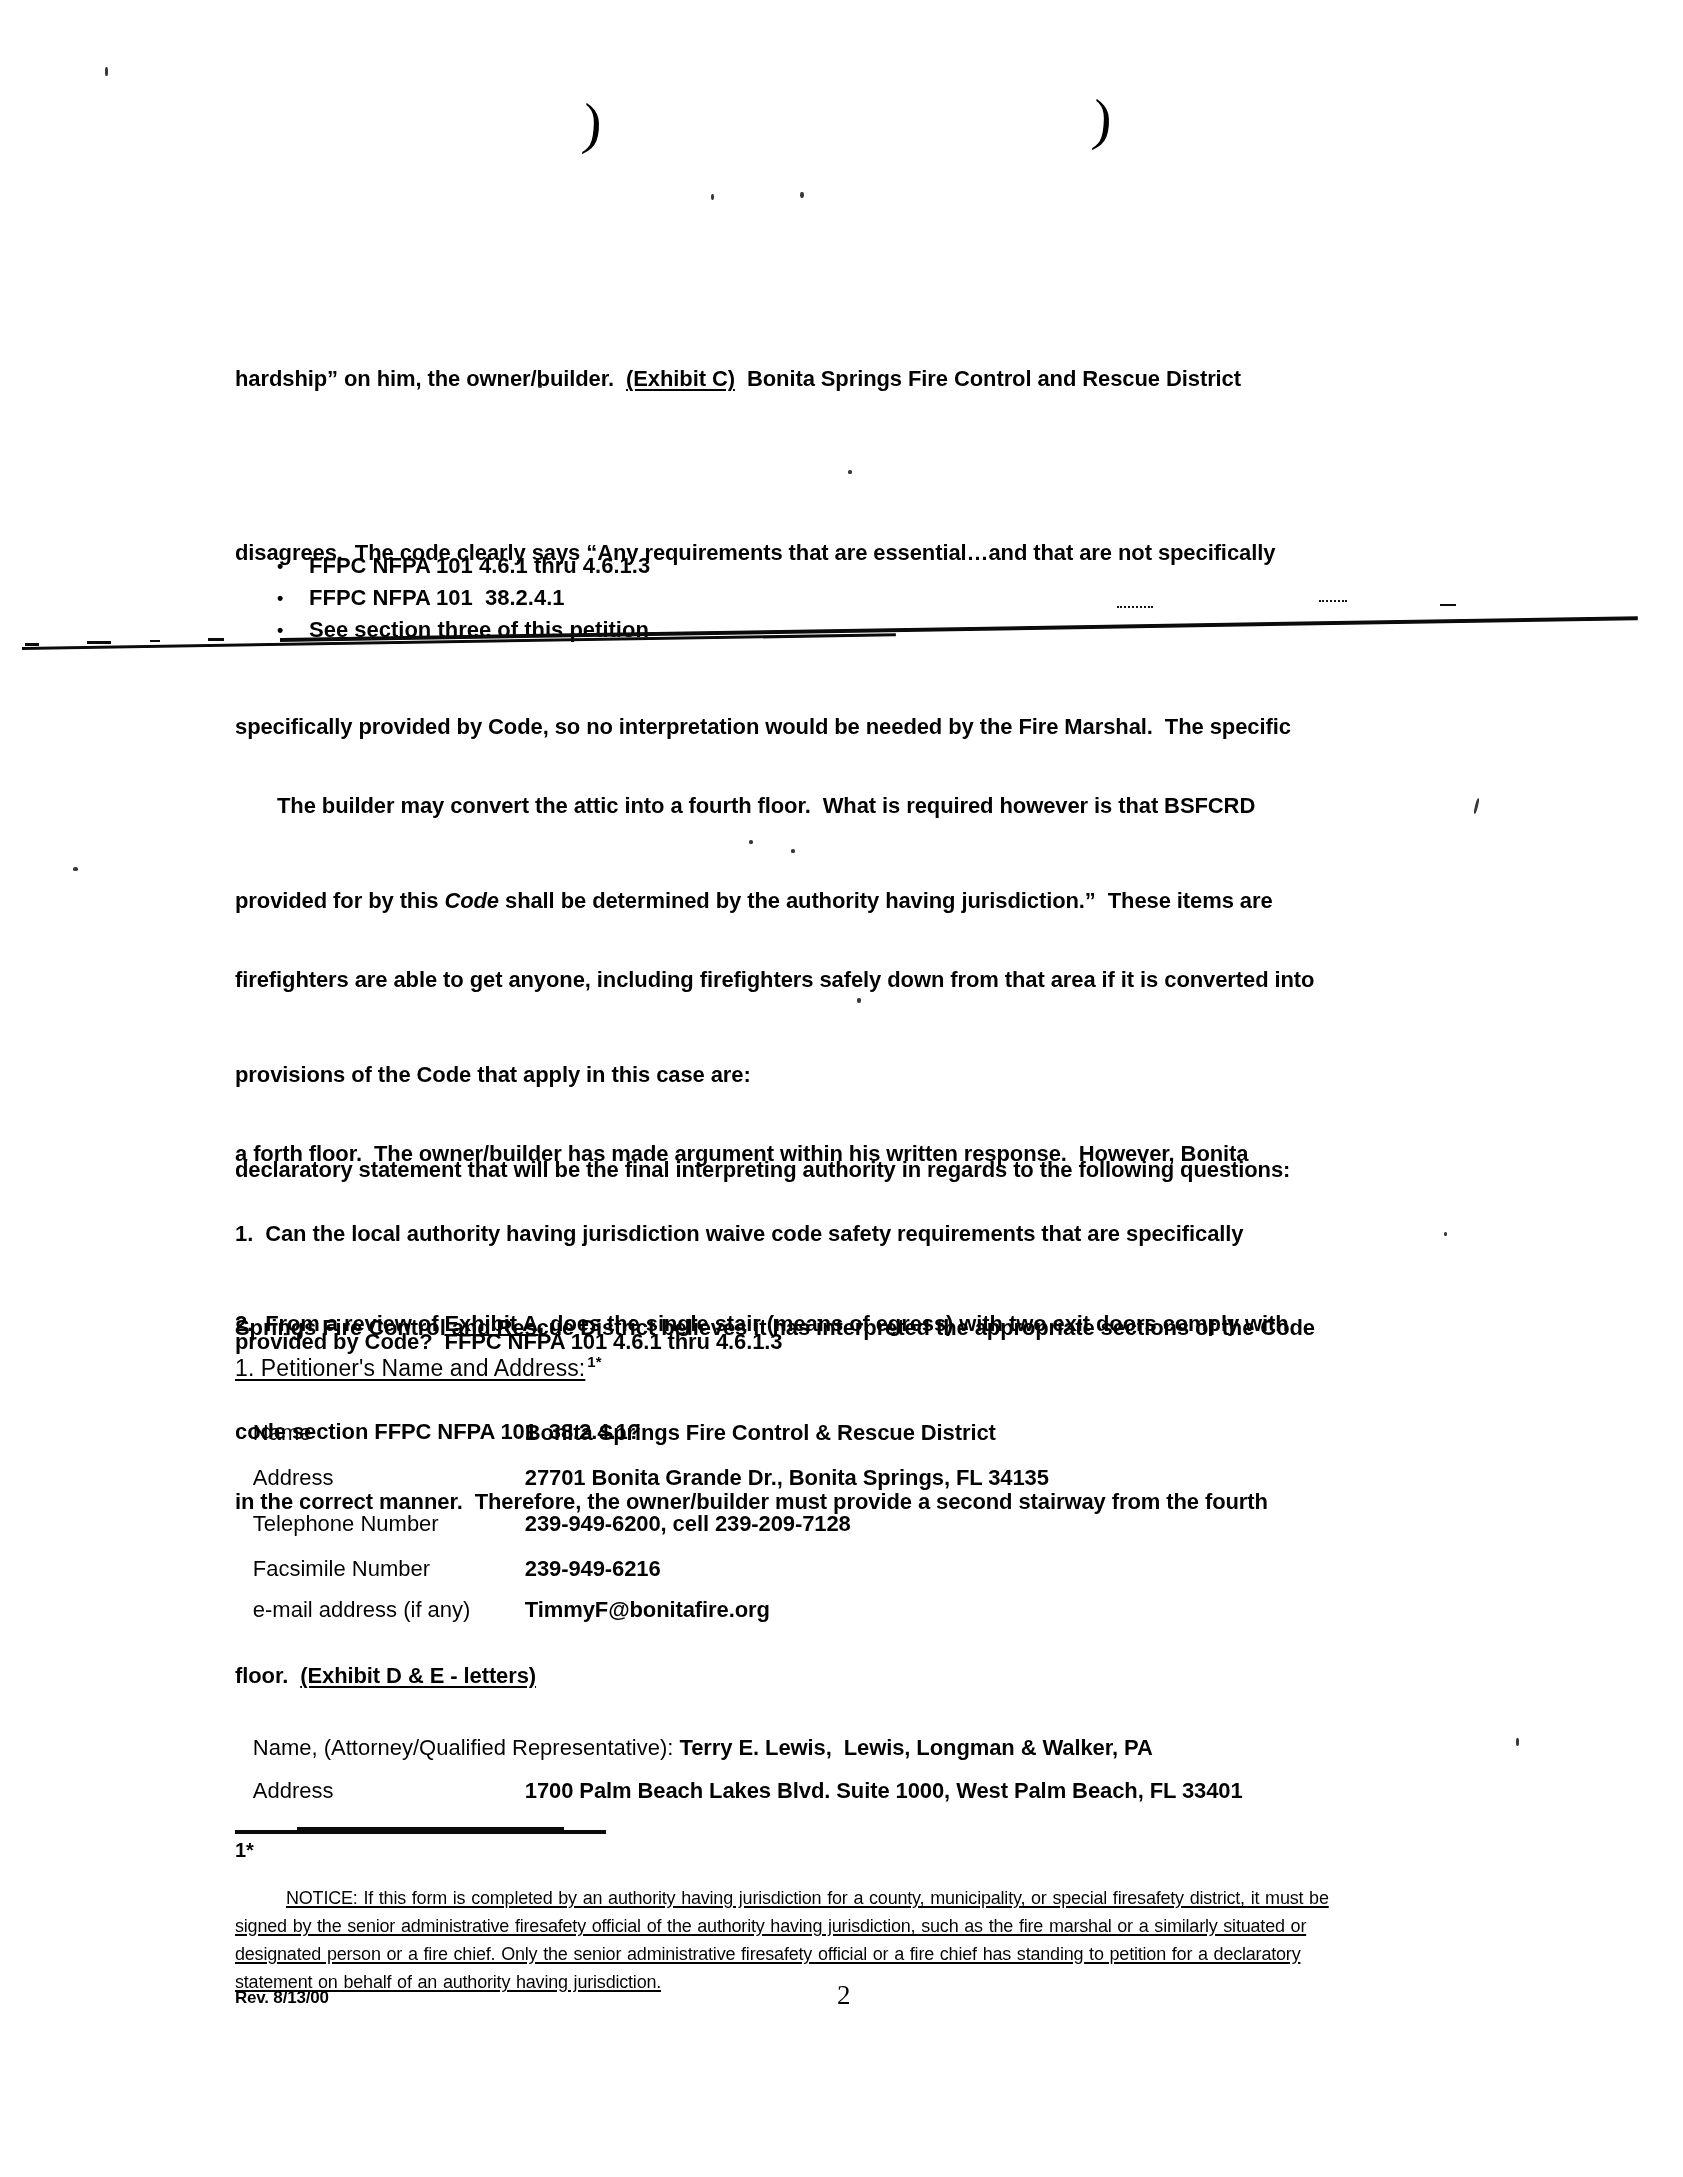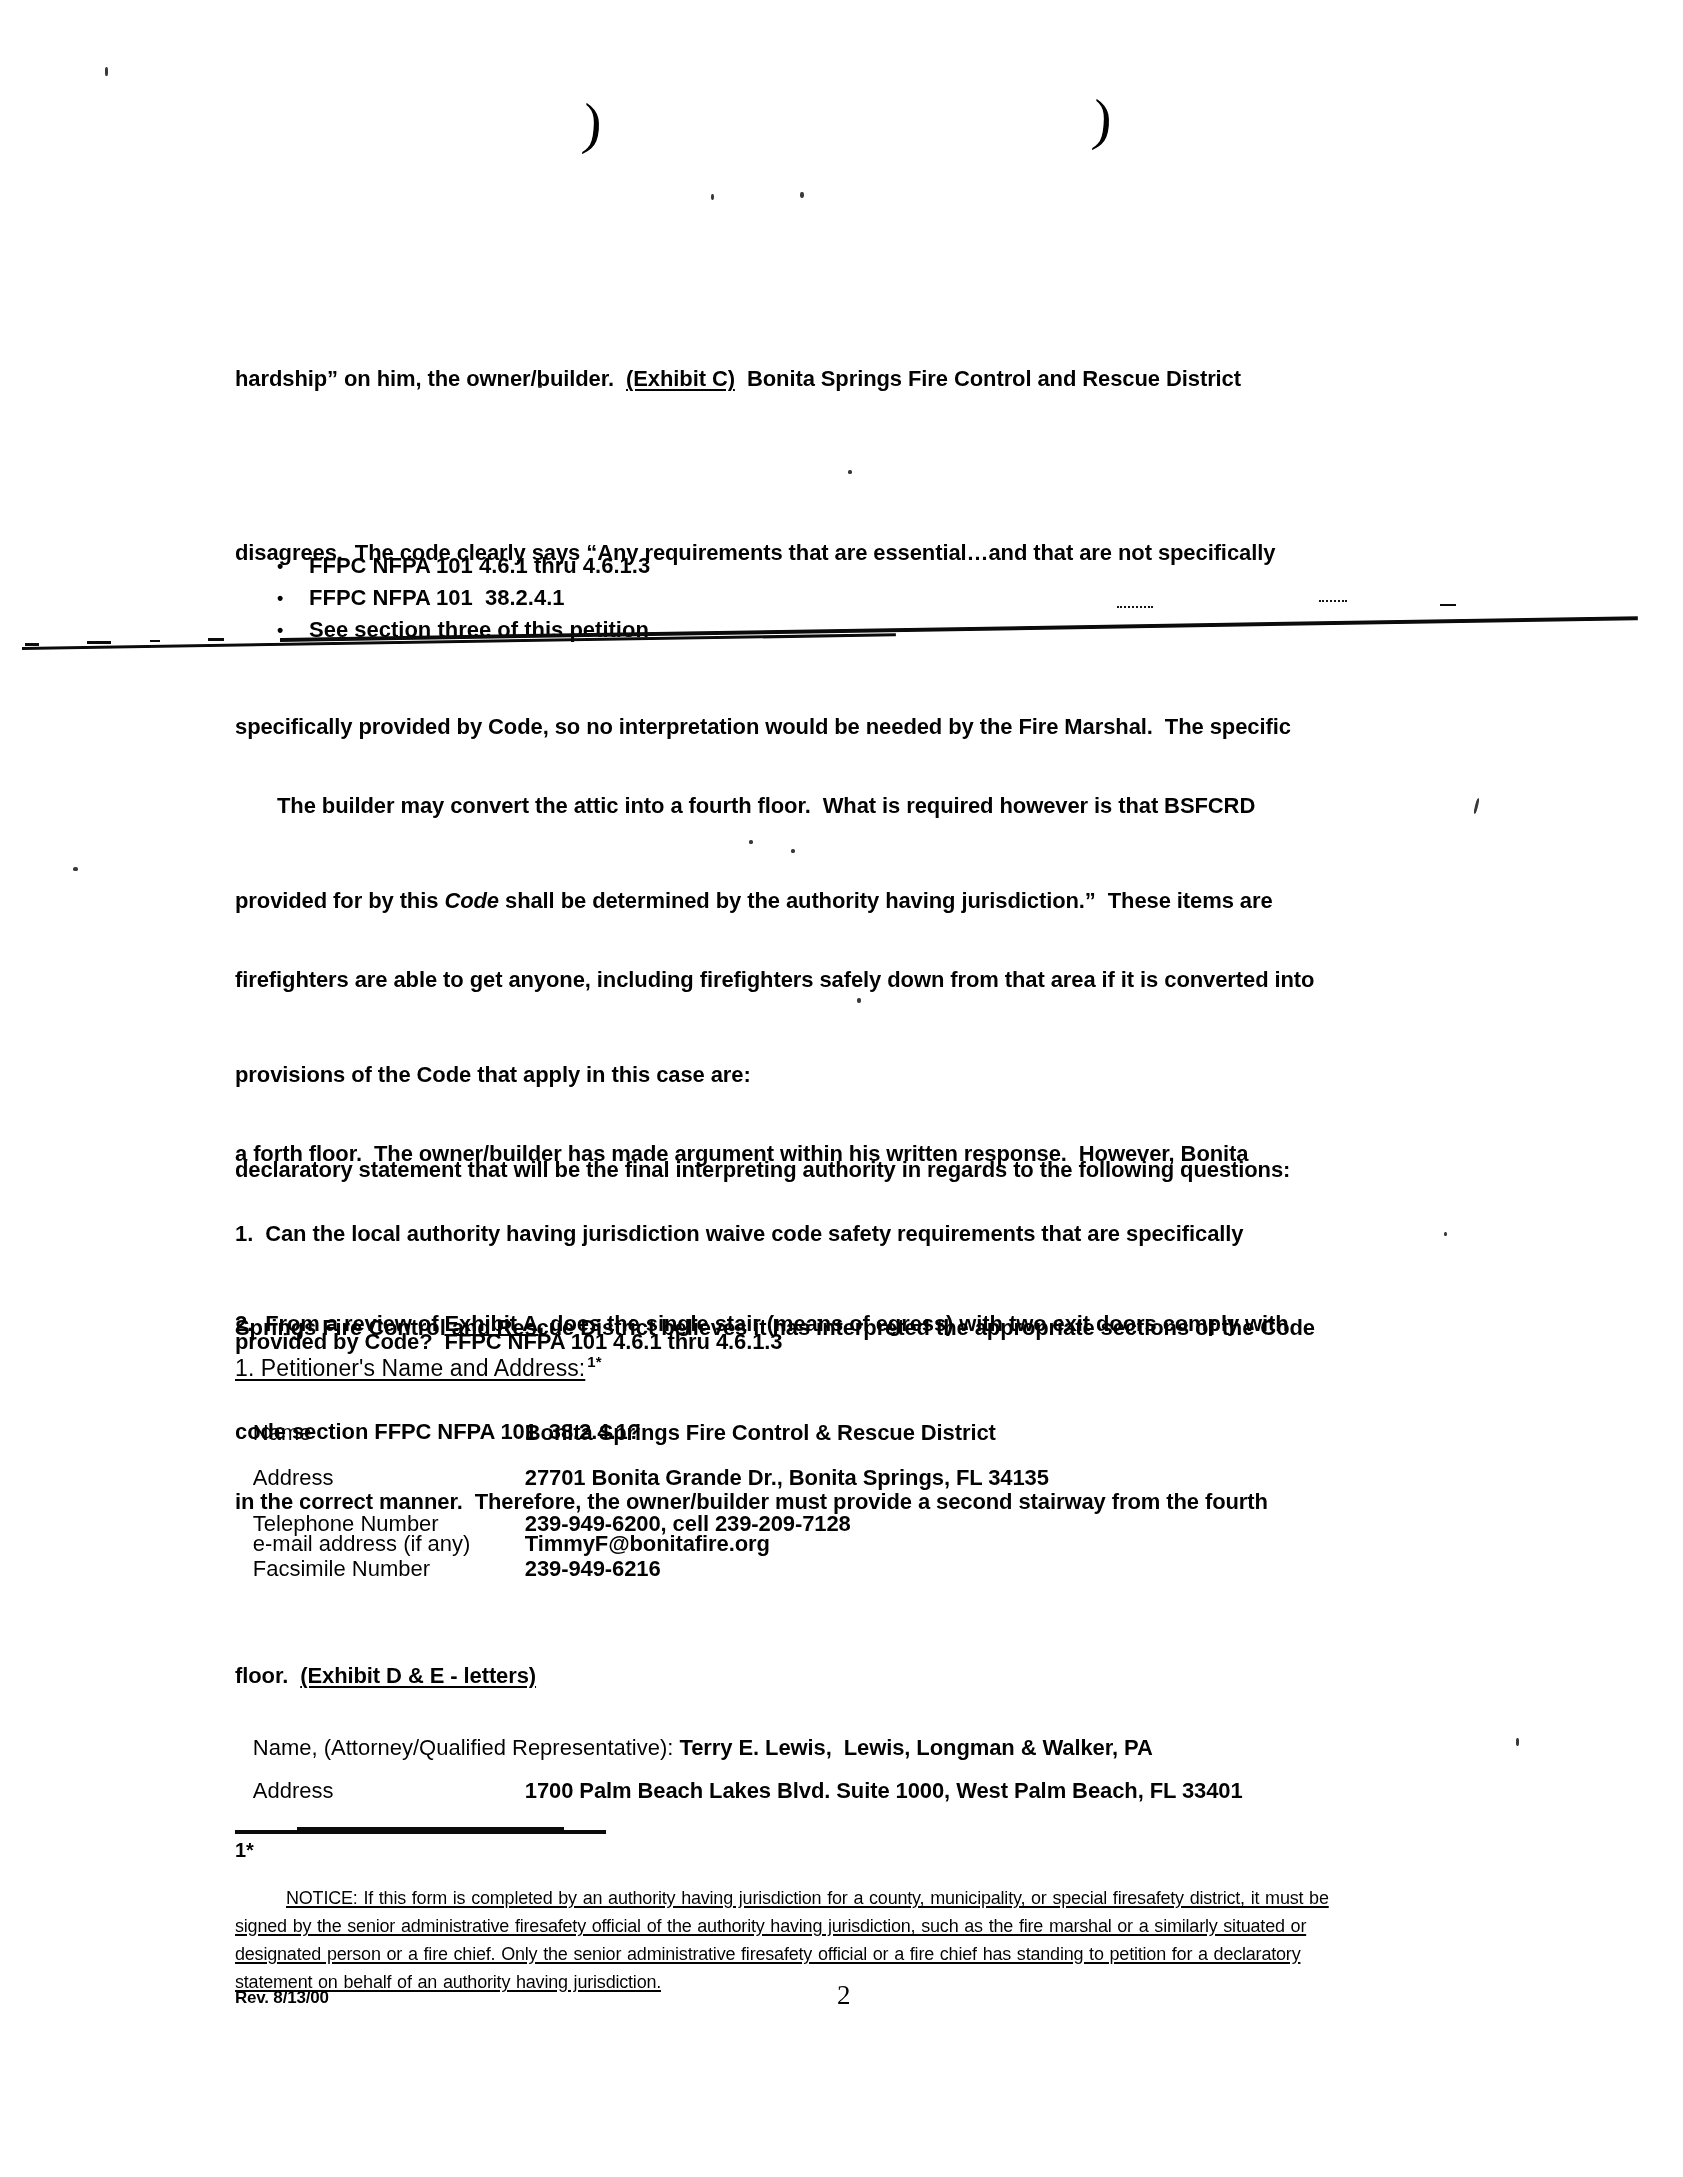--- a/index.html
+++ b/index.html
@@ -102,21 +102,21 @@
   </div>
   <div class="frow" style="top:1447px;">
     <span class="flabel">Address</span><span class="fvalue">27701 Bonita Grande Dr., Bonita Springs, FL 34135</span>
   </div>
   <div class="frow" style="top:1493px;">
     <span class="flabel">Telephone Number</span><span class="fvalue">239-949-6200, cell 239-209-7128</span>
   </div>
   <div class="frow" style="top:1538px;">
     <span class="flabel">Facsimile Number</span><span class="fvalue">239-949-6216</span>
   </div>
-  <div class="frow" style="top:1513px;">
+  <div class="frow" style="top:1579px;">
     <span class="flabel">e-mail address (if any)</span><span class="fvalue">TimmyF@bonitafire.org</span>
   </div>
 
 
   <div class="frow" style="top:1717px;">
     <span class="reg" style="font-size:22px;">Name, (Attorney/Qualified Representative): </span><span class="fvalue">Terry E. Lewis,  Lewis, Longman &amp; Walker, PA</span>
   </div>
   <div class="frow" style="top:1760px;">
     <span class="flabel">Address</span><span class="fvalue">1700 Palm Beach Lakes Blvd. Suite 1000, West Palm Beach, FL 33401</span>
   </div>

